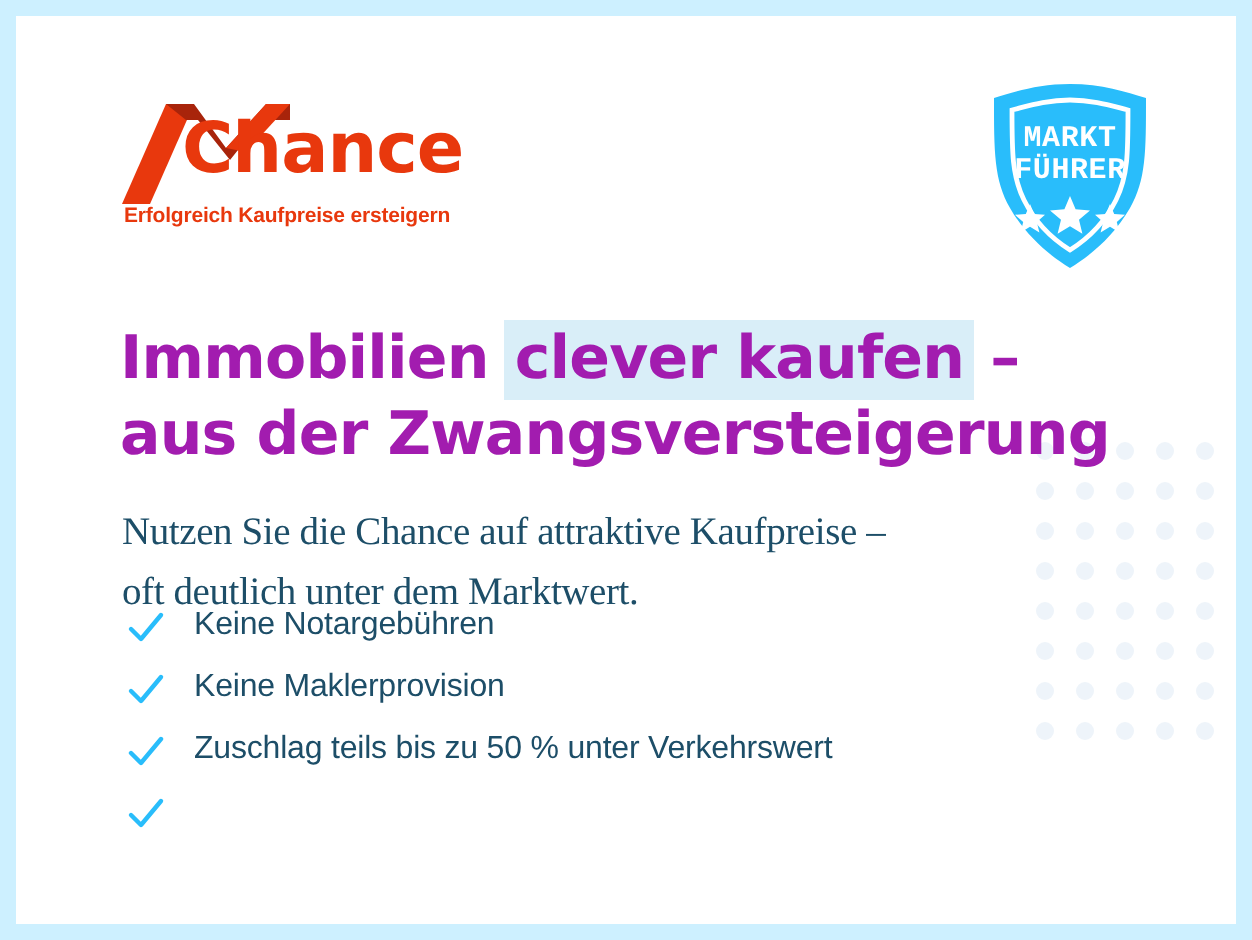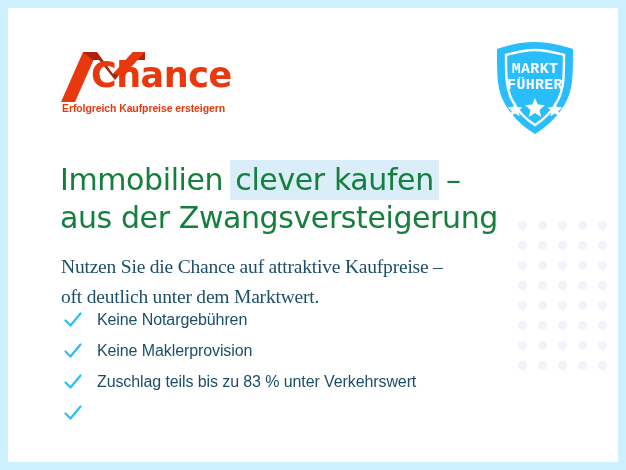--- a/index.html
+++ b/index.html
@@ -122,24 +122,24 @@
     line-height: 0;
     pointer-events: none;
   }
 
   
   .headline {
     position: absolute;
     left: 52px;
     top: 133px;
     font-family: "DejaVu Sans", sans-serif;
-    font-weight: normal;
+    font-weight: bold;
     font-size: 30px;
     line-height: 1.28;
-    color: #15803d;
+    color: #a21caf;
     letter-spacing: -0.4px;
     white-space: nowrap;
   }
   .headline .hl {
     background: #d9eef8;
     padding: 2px 5px 3px 5px;
     margin: 0 -2px;
   }
 
   
@@ -160,21 +160,20 @@
   .bullets {
     position: absolute;
     left: 55px;
     top: 296px;
     list-style: none;
     margin: 0;
     padding: 0;
   }
   .bullet-item {
     display: flex;
-    align-items: center;
     height: 31px;
   }
   .check-icon {
     flex: 0 0 auto;
     width: 20px;
     height: 20px;
     margin-right: 14px;
     display: block;
   }
   .bullet-label {
@@ -290,21 +289,21 @@
       <li class="bullet-item">
         <svg class="check-icon" viewBox="0 0 20 20">
           <polyline points="2.5,10.5 7.5,15.5 17.5,3.5" fill="none" stroke="#29bdfb" stroke-width="2.2" stroke-linecap="round" stroke-linejoin="round"></polyline>
         </svg>
         <span class="bullet-label">Keine Maklerprovision</span>
       </li>
       <li class="bullet-item">
         <svg class="check-icon" viewBox="0 0 20 20">
           <polyline points="2.5,10.5 7.5,15.5 17.5,3.5" fill="none" stroke="#29bdfb" stroke-width="2.2" stroke-linecap="round" stroke-linejoin="round"></polyline>
         </svg>
-        <span class="bullet-label">Zuschlag teils bis zu 83 % unter Verkehrswert</span>
+        <span class="bullet-label">Zuschlag teils bis zu 50 % unter Verkehrswert</span>
       </li>
       <li class="bullet-item">
         <svg class="check-icon" viewBox="0 0 20 20">
           <polyline points="2.5,10.5 7.5,15.5 17.5,3.5" fill="none" stroke="#29bdfb" stroke-width="2.2" stroke-linecap="round" stroke-linejoin="round"></polyline>
         </svg>
       </li>
     </ul>
 
   </div>
 </div>

